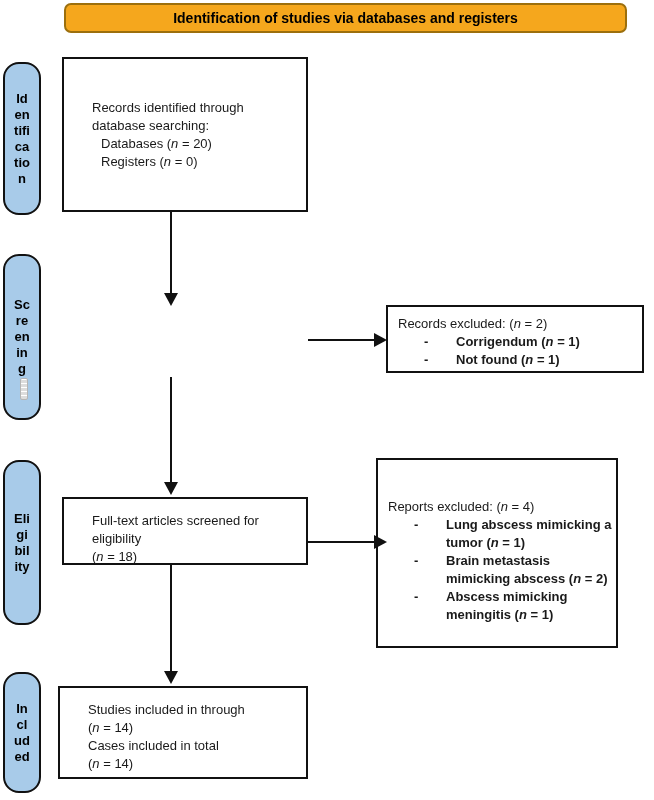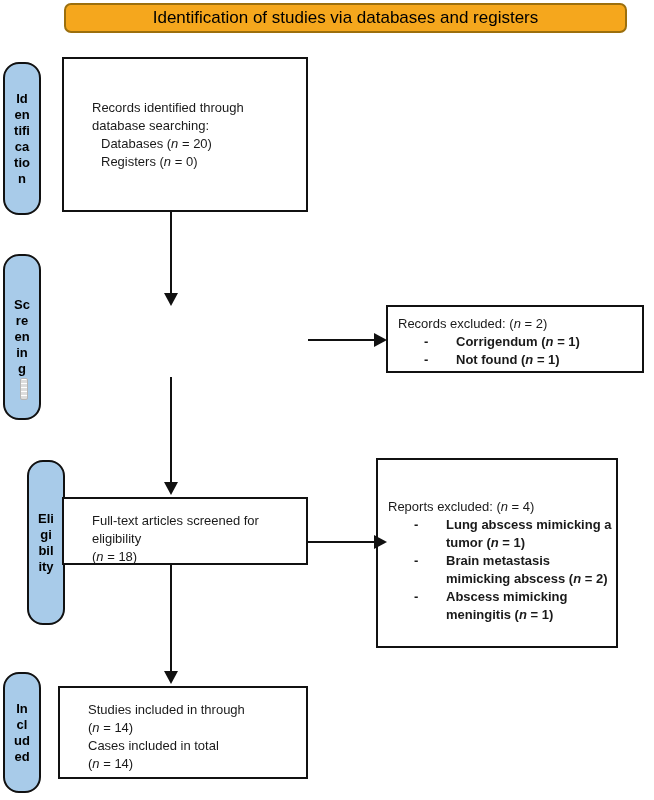--- a/index.html
+++ b/index.html
@@ -7,31 +7,31 @@
     position:relative;width:654px;height:800px;background:#ffffff;
     font-family:"Liberation Sans","DejaVu Sans",sans-serif;color:#1a1a1a;
     overflow:hidden;
   }
   
   .banner{
     position:absolute;left:64px;top:3px;width:563px;height:30px;
     background:#f5a71d;border:2px solid #9c6f0d;border-radius:7px;
     display:flex;align-items:center;justify-content:center;box-sizing:border-box;
   }
-  .banner span{font-weight:normal;font-size:17px;color:#000;}
+  .banner span{font-weight:bold;font-size:14px;color:#000;}
   
   .stage{
     position:absolute;left:3px;width:38px;background:#a8cbe9;
     border:2px solid #111;border-radius:16px;box-sizing:border-box;
     display:flex;align-items:center;justify-content:center;text-align:center;
   }
   .stage .stage-text{font-weight:bold;font-size:13px;line-height:16px;color:#000;}
   #stage-identification{top:62px;height:153px;}
   #stage-screening{top:254px;height:166px;}
-  #stage-eligibility{top:460px;height:165px;margin-left:24px;}
+  #stage-eligibility{top:460px;height:165px;}
   #stage-included{top:672px;height:121px;}
   .artifact{
     position:absolute;left:15px;top:122px;width:6px;height:20px;
     background:#dcdcdc;border:1px solid #b5b5b5;border-radius:2px;
     background-image:linear-gradient(#fff 0 1px,transparent 1px);
     background-size:100% 4px;
   }
   
   .fbox{
     position:absolute;background:#fff;border:2px solid #111;box-sizing:border-box;

